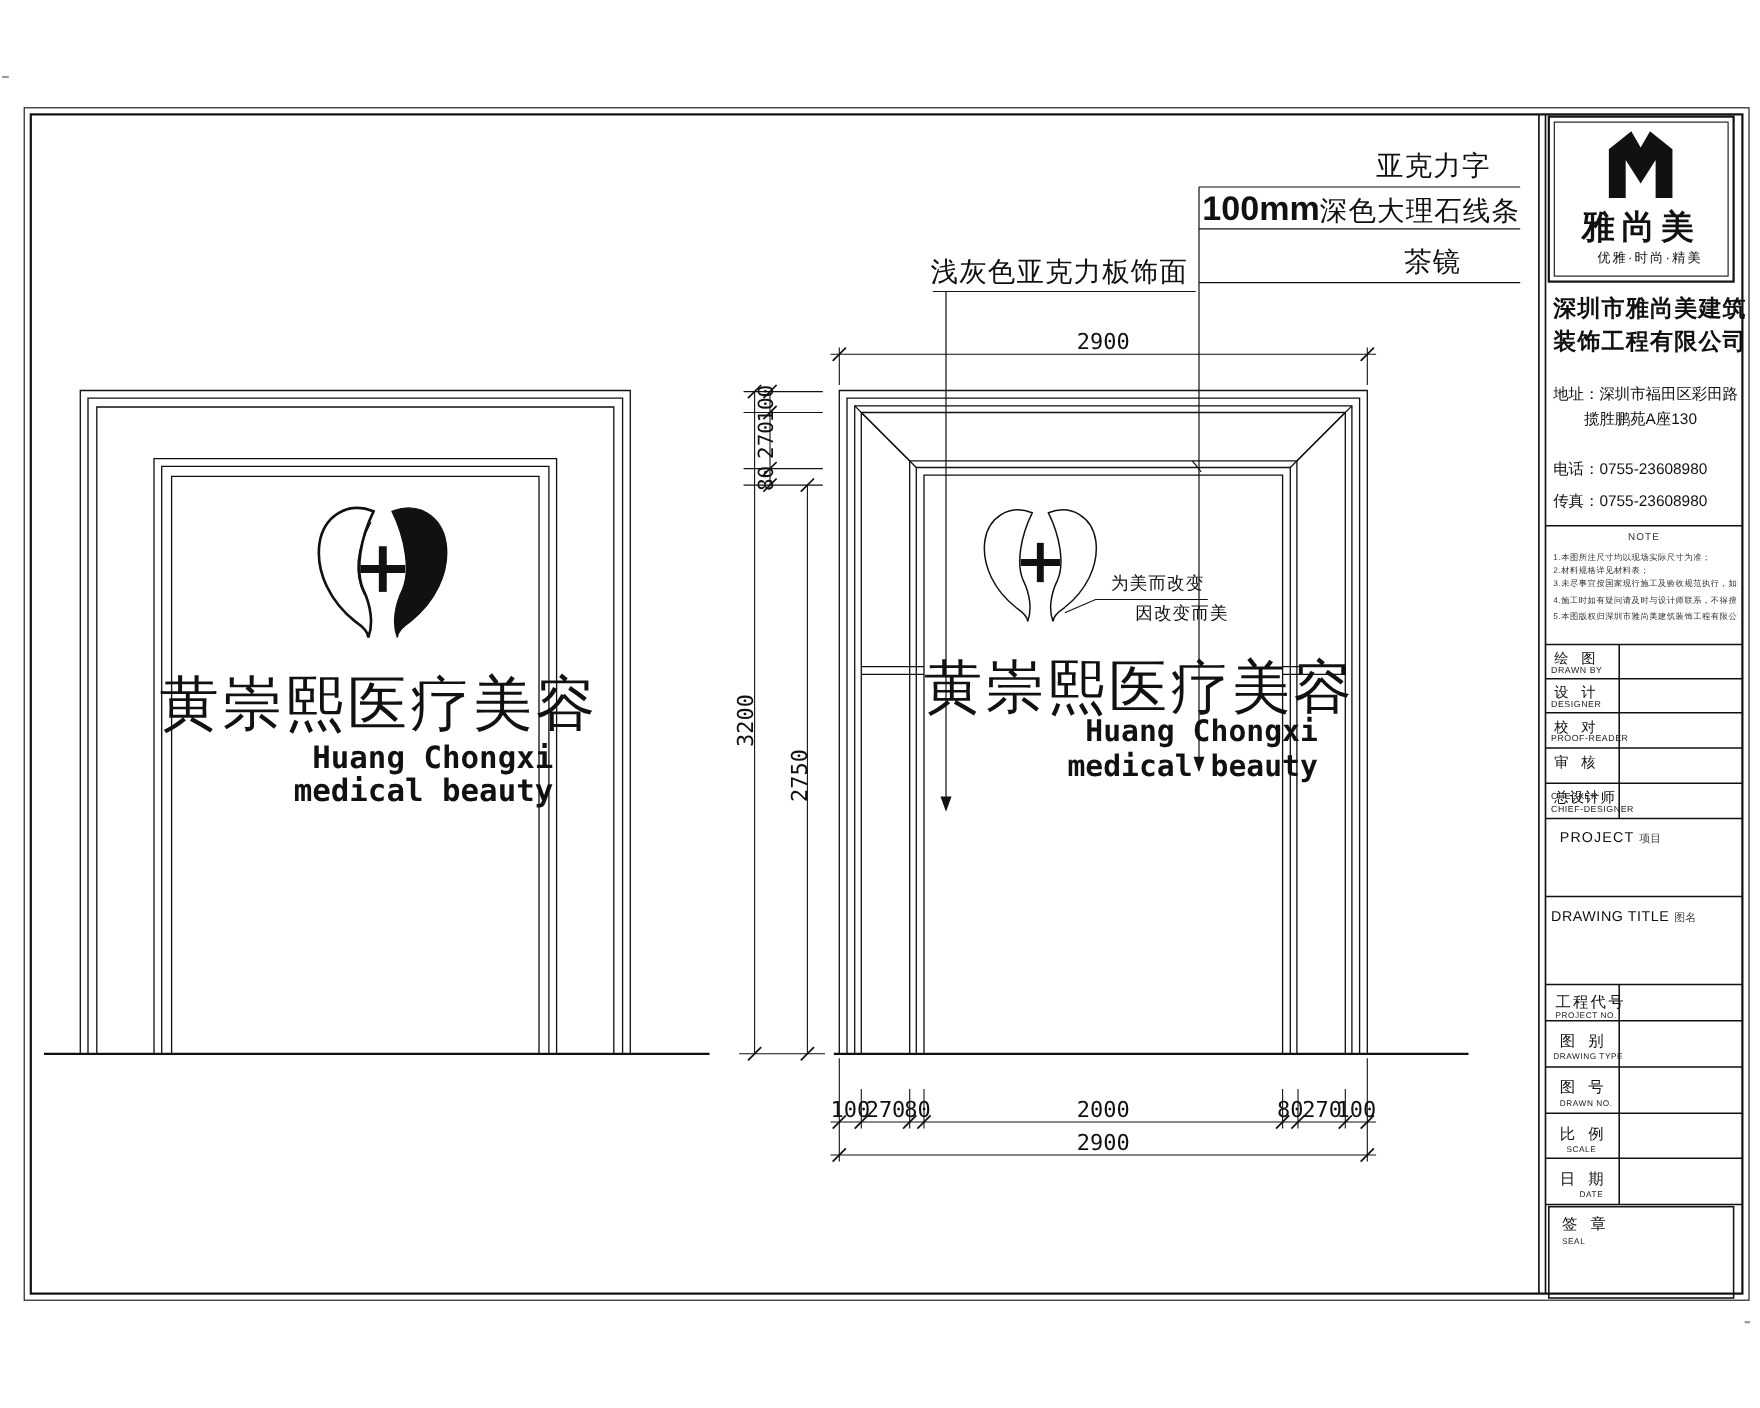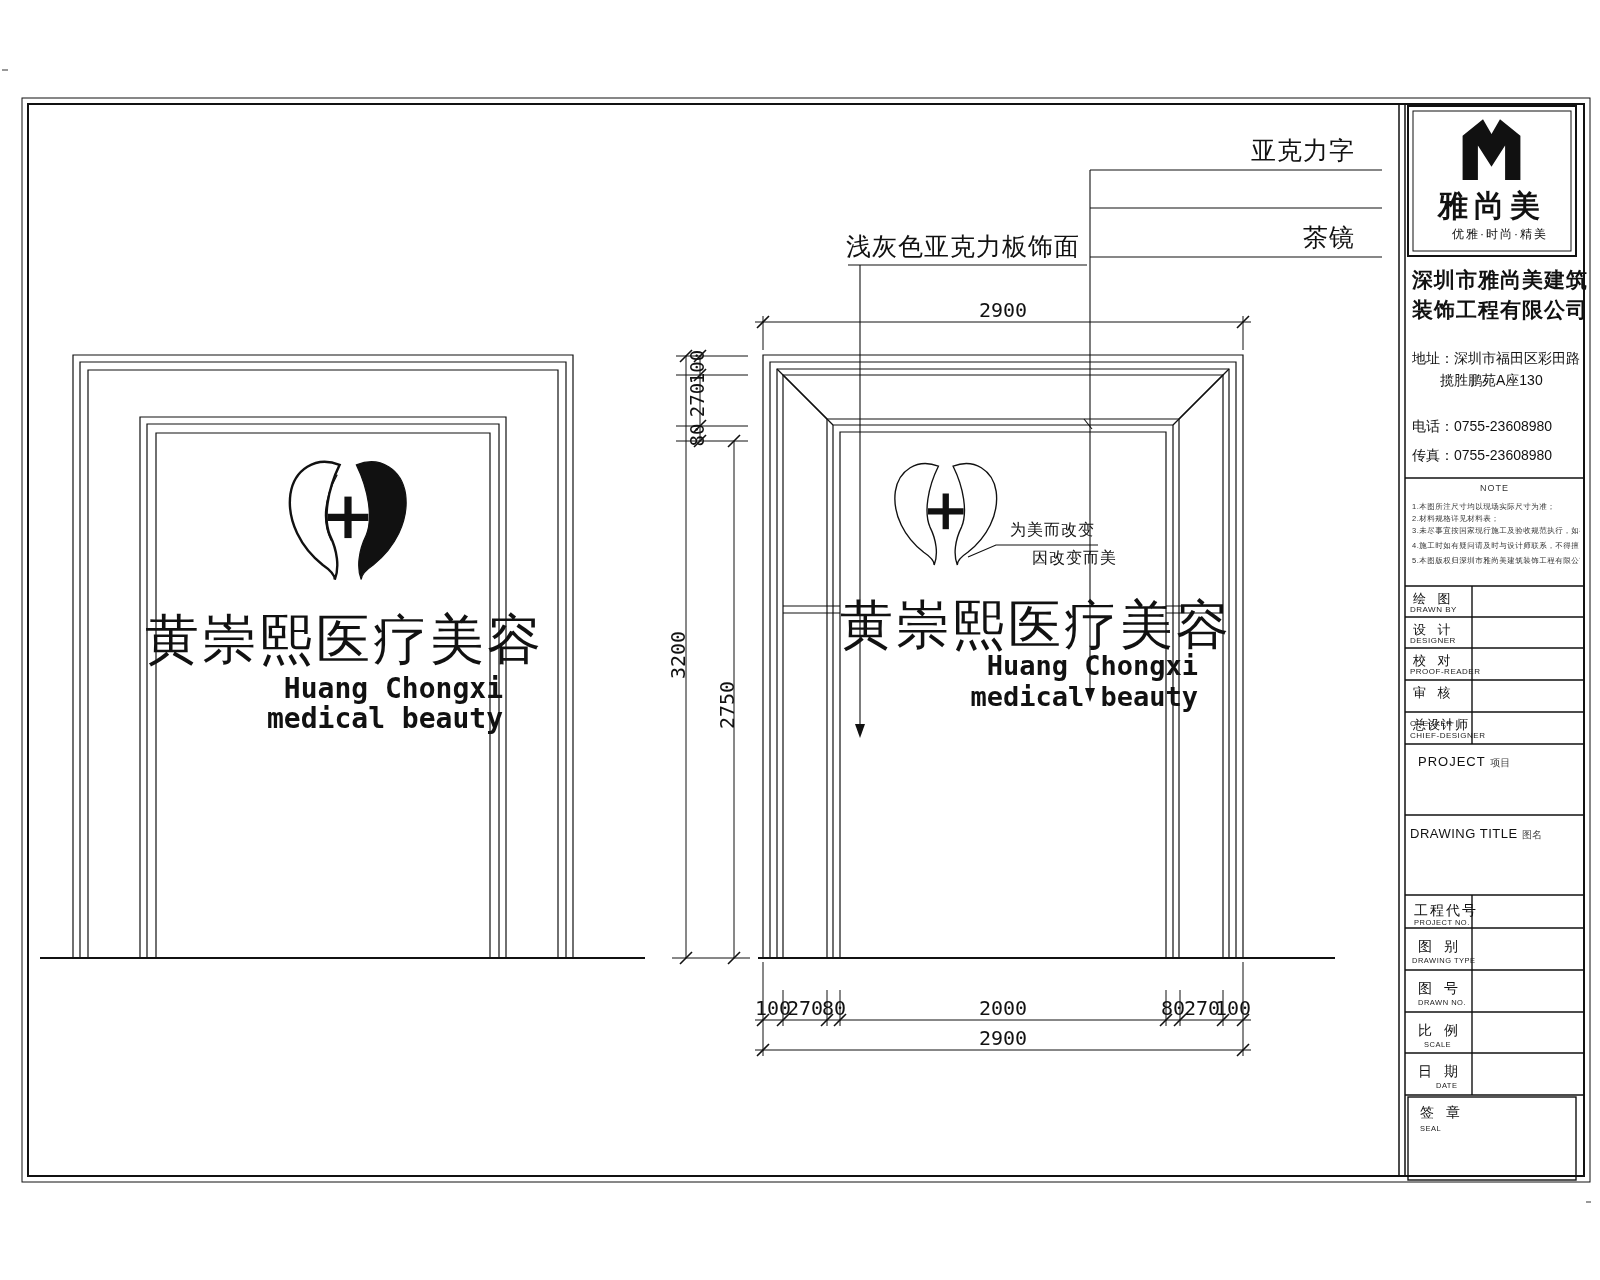--- a/index.html
+++ b/index.html
@@ -173,21 +173,22 @@
         <rect x="1408" y="1097" width="168" height="83"></rect>
       </g>
 
       <g transform="translate(1449,116) scale(0.85,0.82)">
         <path d="M16,78 L16,24 L40,4 L50,22 L60,4 L84,24 L84,78 L66,78 L66,36 L50,62 L34,36 L34,78 Z" fill="#111" stroke="none"></path>
       </g>
     </g>
   </svg>
 
   <div class="t anno" style="left:1170px;top:134px;width:185px;text-align:right;">亚克力字</div>
-  <div class="t anno" style="left:1250px;top:221px;width:105px;text-align:right;">茶镜</div>
+  <div class="t anno" style="left:1093px;top:172px;"><span class="big">100mm</span><span>深色大理石线条</span></div>
+  <div class="t anno" style="left:1250px;top:221px;width:105px;text-align:center;">茶镜</div>
   <div class="t anno" style="left:846px;top:230px;">浅灰色亚克力板饰面</div>
 
   <div class="t cad dim" style="left:963px;top:298px;width:80px;">2900</div>
 
   <div class="t cad dim rot" style="left:638px;top:643px;width:80px;">3200</div>
   <div class="t cad dim rot" style="left:687px;top:693px;width:80px;">2750</div>
   <div class="t cad dim rot" style="left:662px;top:356px;width:70px;font-size:19px;">100</div>
   <div class="t cad dim rot" style="left:662px;top:389px;width:70px;font-size:19px;">270</div>
   <div class="t cad dim rot" style="left:662px;top:424px;width:70px;font-size:19px;">80</div>
 

